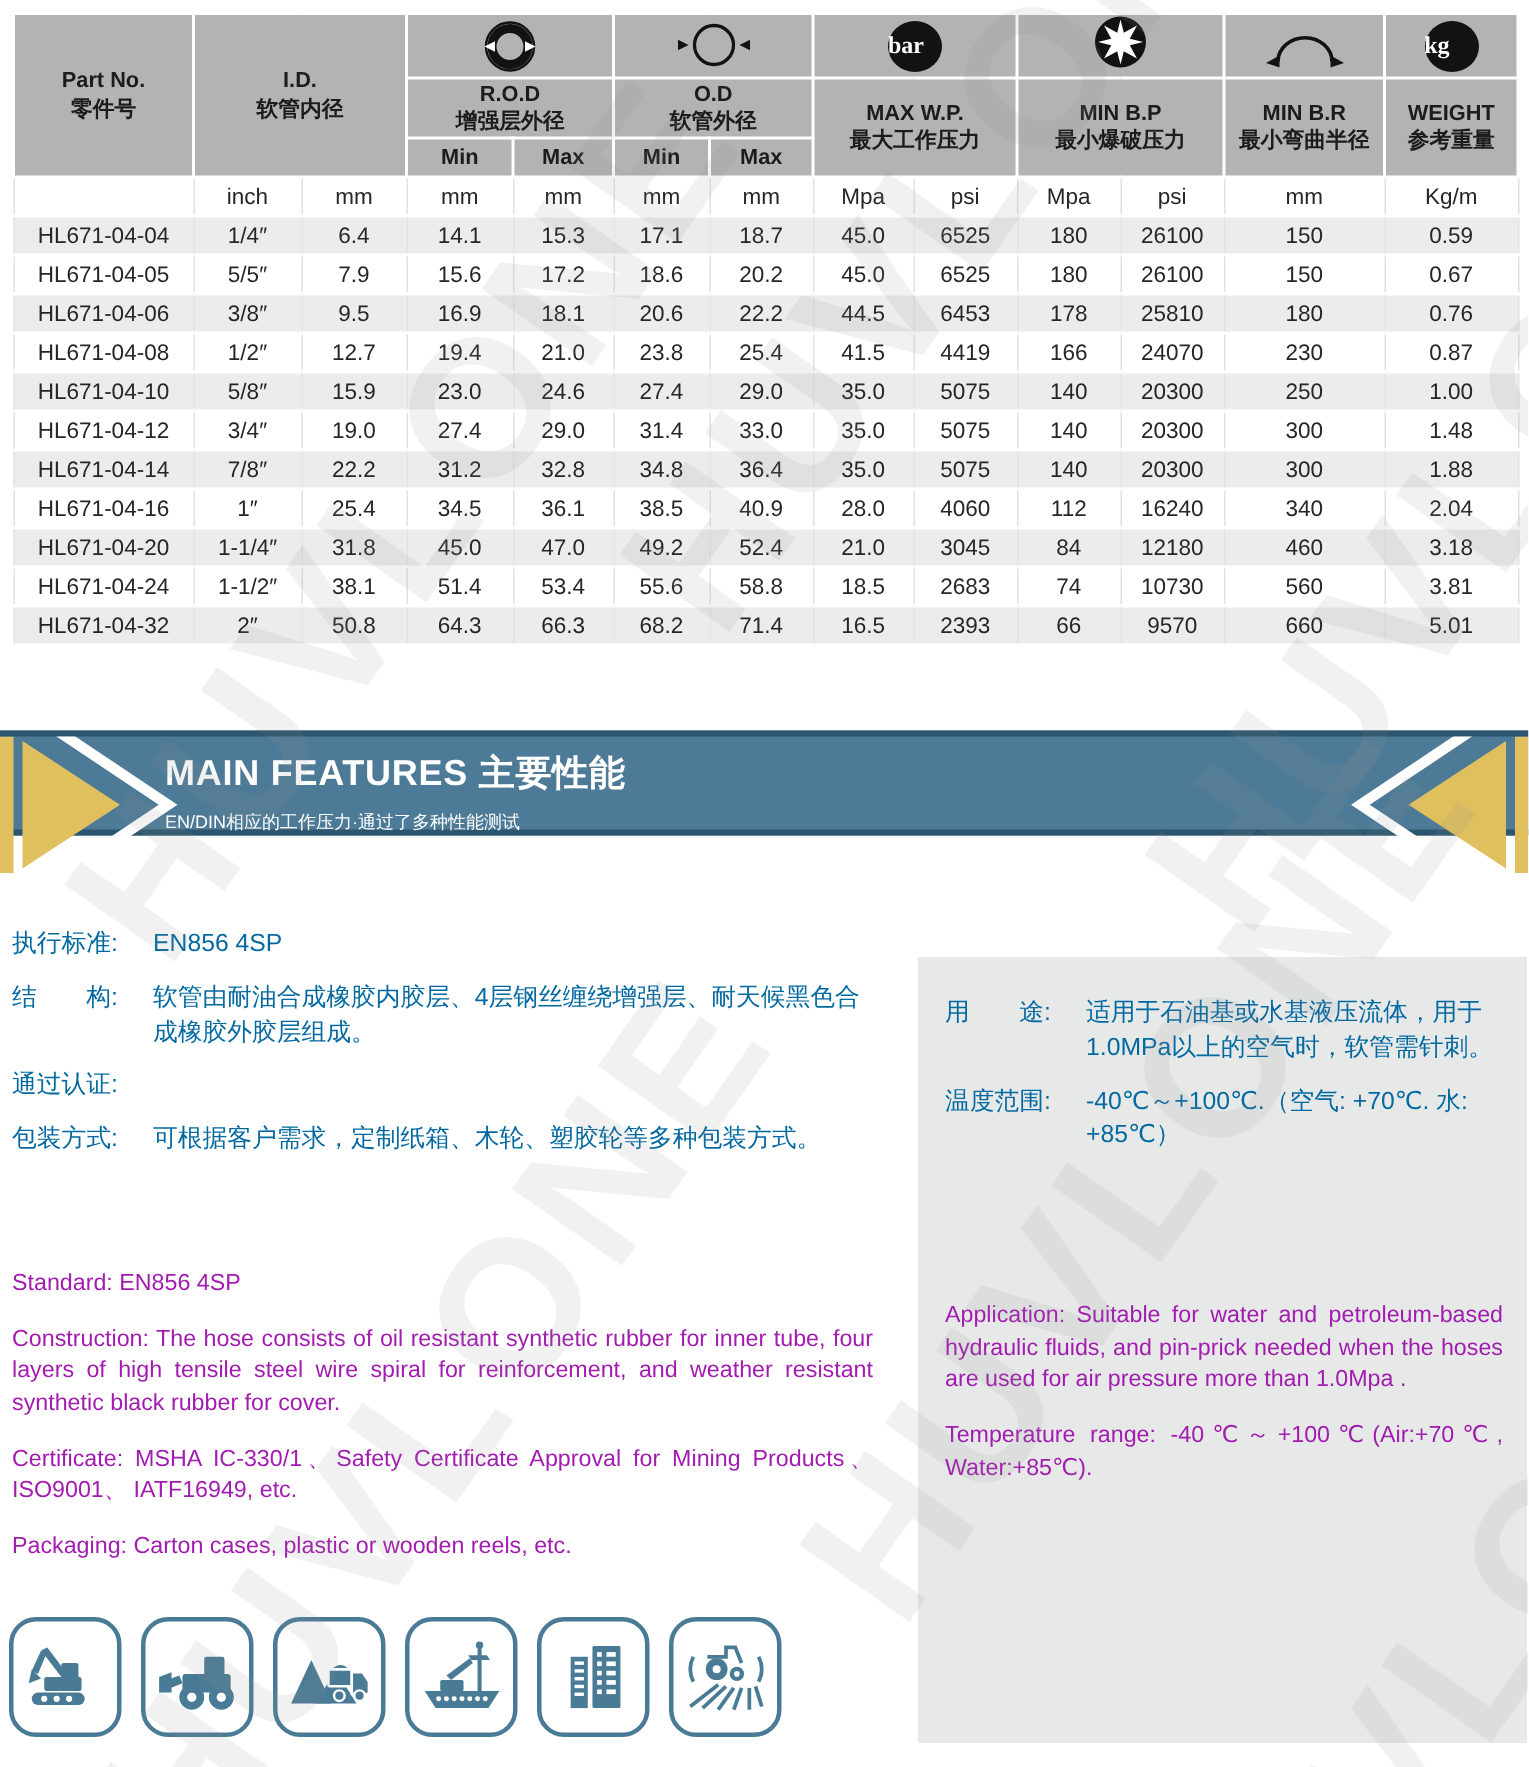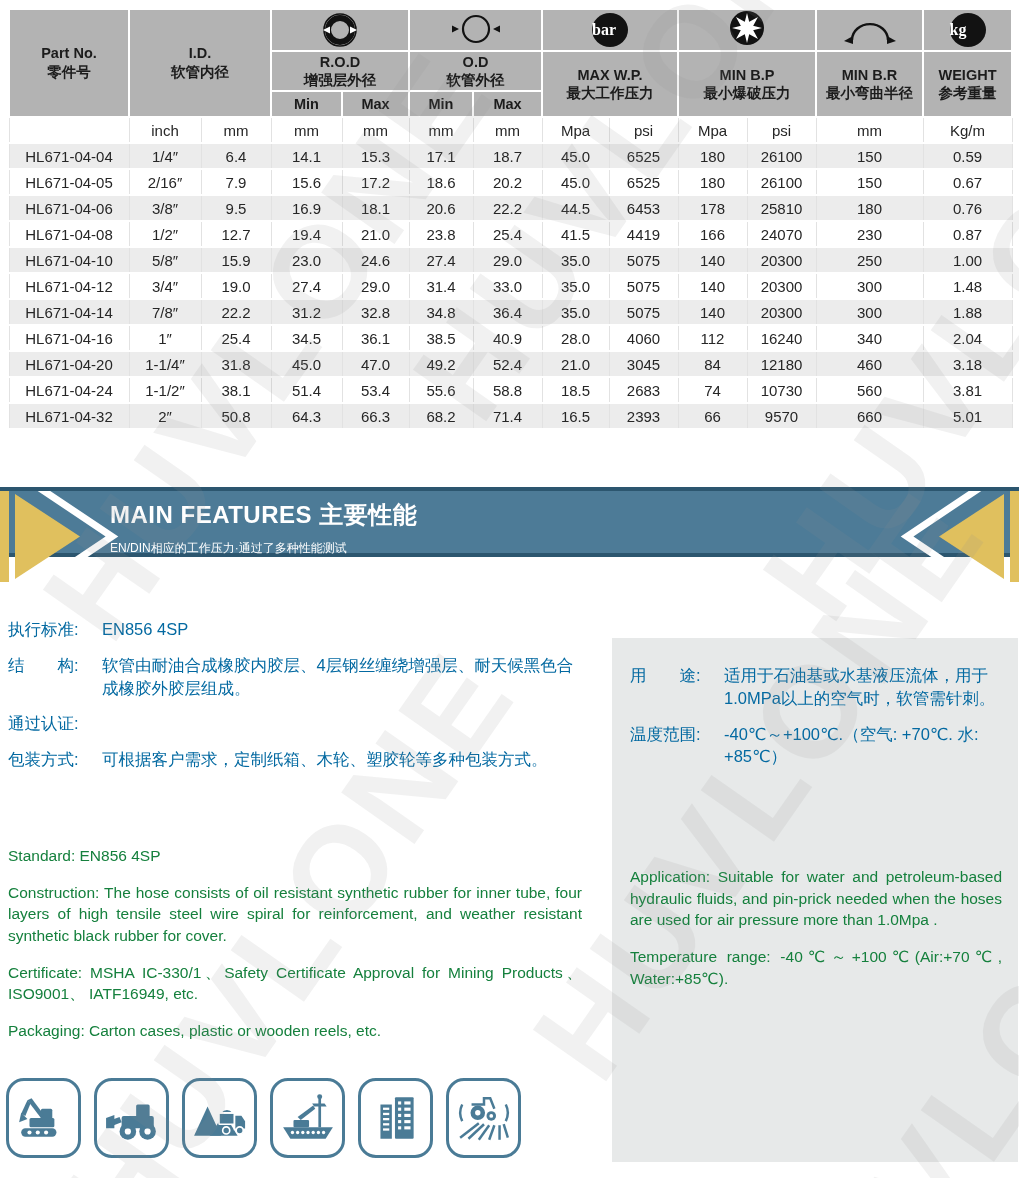--- a/index.html
+++ b/index.html
@@ -35,21 +35,21 @@
   .banner-title { font-size:24px; font-weight:bold; letter-spacing:.5px; }
   .banner-sub-cn { font-size:12px; color:#ffffff; margin-top:9px; }
   .banner-sub-en { font-family:"Liberation Serif","DejaVu Serif",serif; font-weight:bold; font-size:13px; margin-top:3px; }
 
   
   .left-cn { position:absolute; left:8px; top:618px; width:574px; z-index:1; }
   .cn-item { display:flex; font-size:16.5px; line-height:1.38; margin-bottom:13px; color:#0369a1; }
   .cn-label { flex:0 0 94px; white-space:pre; }
   .cn-text { flex:1; }
   .left-en { position:absolute; left:8px; top:845px; width:574px; z-index:1; }
-  .en-item { font-size:15.5px; line-height:1.4; margin-bottom:15px; color:#15803d; text-align:justify; }
+  .en-item { font-size:15.5px; line-height:1.4; margin-bottom:15px; color:#a21caf; text-align:justify; }
   .right-panel { position:absolute; left:612px; top:638px; width:406px; height:524px; background:#e7e9e9;
     padding:26px 16px 0 18px; z-index:1; }
   .right-panel .left-en-like { margin-top:98px; }
 
   
   .app-icons { position:absolute; left:6px; top:1078px; display:flex; gap:13px; z-index:1; }
   .app-icon { width:75px; height:80px; border:3px solid #4a7b96; border-radius:18px; background:#fff;
     display:flex; align-items:center; justify-content:center; }
   .app-icon svg { display:block; }
 </style>
@@ -179,21 +179,21 @@
           <td>18.7</td>
           <td>45.0</td>
           <td>6525</td>
           <td>180</td>
           <td>26100</td>
           <td>150</td>
           <td>0.59</td>
         </tr>
         <tr>
           <td>HL671-04-05</td>
-          <td>2/16″</td>
+          <td>5/5″</td>
           <td>7.9</td>
           <td>15.6</td>
           <td>17.2</td>
           <td>18.6</td>
           <td>20.2</td>
           <td>45.0</td>
           <td>6525</td>
           <td>180</td>
           <td>26100</td>
           <td>150</td>

